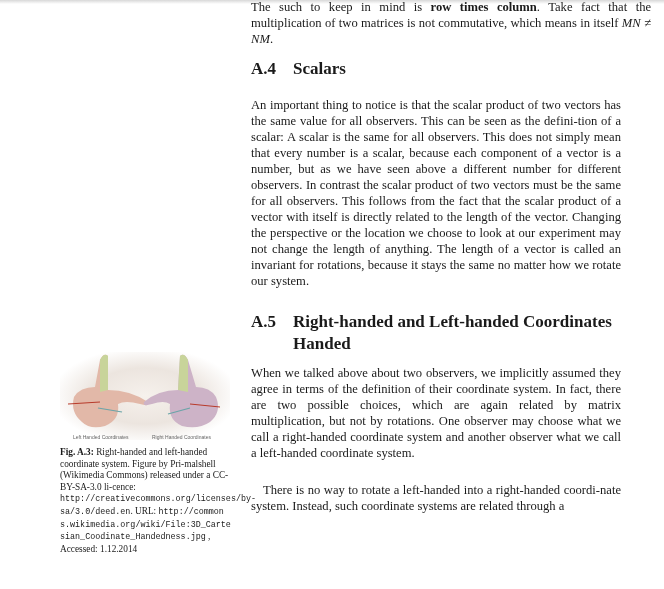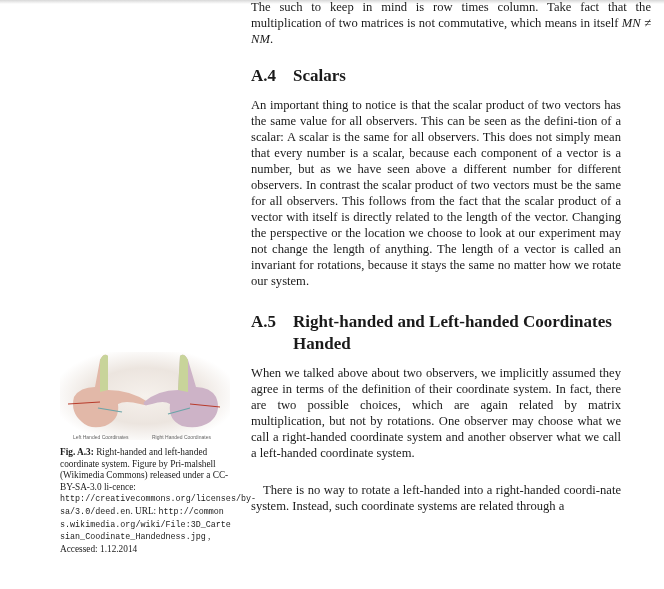--- a/index.html
+++ b/index.html
@@ -14,21 +14,21 @@
       background: linear-gradient(#d8d8d8, #ffffff);
     }
     .main {
       position: absolute; left: 251px; top: 0; width: 400px;
     }
     .para {
       font-family: "Liberation Serif", serif;
       font-size: 12.6px; line-height: 16px; margin: 0;
       text-align: justify;
     }
-    .para b { font-weight: normal; }
+    .para b { font-weight: bold; }
     .para i { font-style: italic; }
     h2 {
       font-family: "Liberation Serif", serif;
       font-weight: bold; font-size: 17px; line-height: 22px;
       margin: 0; position: absolute; left: 0; width: 400px;
     }
     h2 .num { display: inline-block; width: 42px; }
     h2 .title-wrap { display: inline-block; vertical-align: top; width: 350px; }
     .figure {
       position: absolute; left: 60px; top: 352px; width: 170px; height: 88px;
@@ -51,21 +51,21 @@
 
 <div class="top-shade"></div>
 
 <div class="main">
   <p class="para" style="position:absolute; top:-1px; left:0; width:400px;">
     <span>The such to keep in mind is </span><b>row times column</b><span>. Take fact that the</span>
     <span>multiplication of two matrices is not commutative, which means in</span>
     <span>itself </span><i>MN ≠ NM</i><span>.</span>
   </p>
 
-  <h2 style="top:65px;">
+  <h2 style="top:58px;">
     <span class="num">A.4</span><span>Scalars</span>
   </h2>
 
   <p class="para" style="position:absolute; top:97px; left:0; width:370px;">An important thing to notice is that the scalar product of two vectors has the same value for all observers. This can be seen as the defini-tion of a scalar: A scalar is the same for all observers. This does not simply mean that every number is a scalar, because each component of a vector is a number, but as we have seen above a different number for different observers. In contrast the scalar product of two vectors must be the same for all observers. This follows from the fact that the scalar product of a vector with itself is directly related to the length of the vector. Changing the perspective or the location we choose to look at our experiment may not change the length of anything. The length of a vector is called an invariant for rotations, because it stays the same no matter how we rotate our system.</p>
 
   <h2 style="top:311px;">
     <span class="num">A.5</span><span class="title-wrap"><span>Right-handed and Left-handed Coordinates</span><br><span>Handed</span></span>
   </h2>
 
   <p class="para" style="position:absolute; top:365px; left:0; width:370px;">When we talked above about two observers, we implicitly assumed they agree in terms of the definition of their coordinate system. In fact, there are two possible choices, which are again related by matrix multiplication, but not by rotations. One observer may choose what we call a right-handed coordinate system and another observer what we call a left-handed coordinate system.</p>

